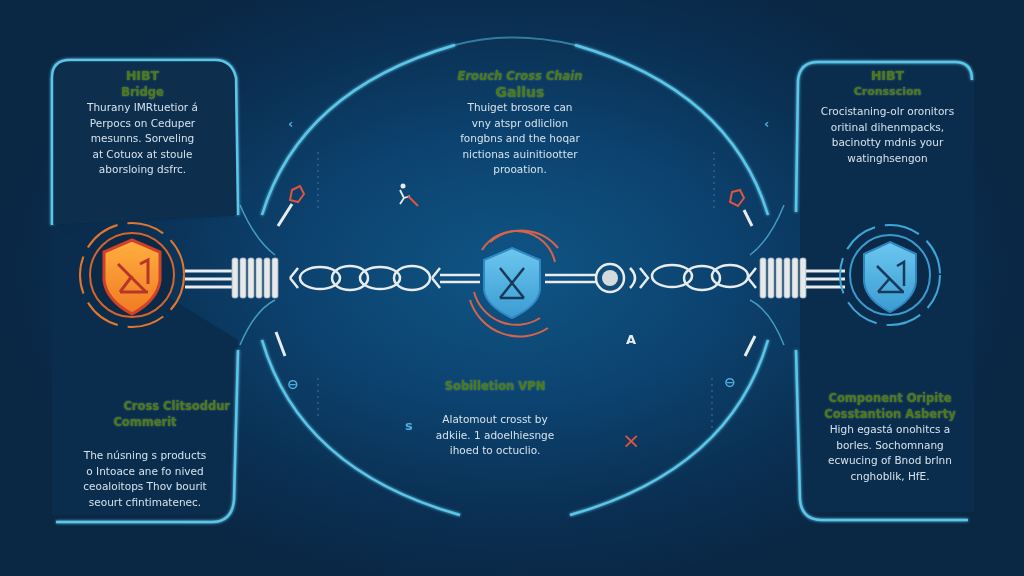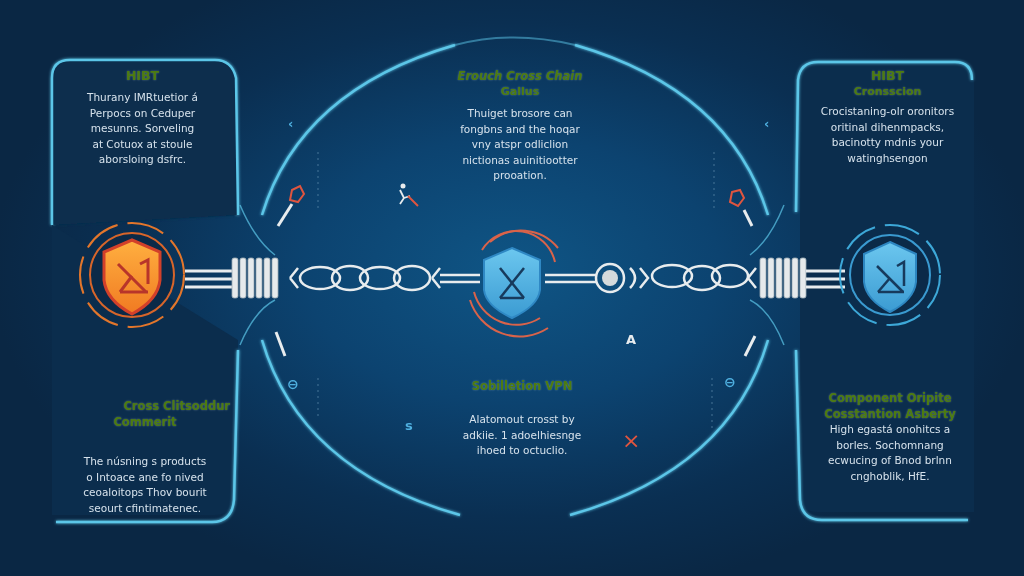--- a/index.html
+++ b/index.html
@@ -9,21 +9,21 @@
     font-family: "DejaVu Sans", sans-serif;
     color: #e6eef5;
   }
   .layer { position: absolute; left: 0; top: 0; width: 1024px; height: 576px; }
   .panel { position: absolute; text-align: center; }
   .panel .title {
     font-weight: bold; color: #4d7c0f; font-size: 12.5px; line-height: 16px;
     text-shadow: 0 0 2px rgba(255,255,255,0.35);
   }
   .panel .body {
-    font-size: 10.5px; line-height: 15.5px; color: #d6e2ec; margin-top: 6px;
+    font-size: 10.5px; line-height: 15.5px; color: #d6e2ec; margin-top: 0;
   }
   .glyph { position: absolute; font-size: 13px; font-weight: bold; }
 </style>
 </head>
 <body>
 
 <svg class="layer" viewBox="0 0 1024 576" xmlns="http://www.w3.org/2000/svg">
   <defs>
     <filter id="glow" x="-20%" y="-20%" width="140%" height="140%">
       <feGaussianBlur stdDeviation="1.6" result="b"></feGaussianBlur>
@@ -186,64 +186,65 @@
 <span class="glyph" style="left:288px; top:116px; color:#4fb0e0;">‹</span>
 <span class="glyph" style="left:764px; top:116px; color:#4fb0e0;">‹</span>
 <span class="glyph" style="left:287px; top:376px; color:#4fb0e0; font-size:14px;">⊖</span>
 <span class="glyph" style="left:724px; top:374px; color:#4fb0e0; font-size:14px;">⊖</span>
 <span class="glyph" style="left:405px; top:418px; color:#4fb0e0;">s</span>
 <span class="glyph" style="left:626px; top:332px; color:#e8ecee;">A</span>
 <span class="glyph" style="left:622px; top:428px; color:#e0553f; font-size:22px; font-weight:normal;">×</span>
 
 <div class="panel" style="left:55px; top:68px; width:175px;">
   <div class="title">HIBT</div>
+  <div class="title" style="font-size:11.5px;">Bridge</div>
   <div class="body">
     <div>Thurany IMRtuetior á</div>
     <div>Perpocs on Ceduper</div>
     <div>mesunns. Sorveling</div>
     <div>at Cotuox at stoule</div>
     <div>aborsloing dsfrc.</div>
   </div>
 </div>
 
 <div class="panel" style="left:420px; top:68px; width:200px;">
   <div class="title" style="font-size:11.5px;font-style:italic;">Erouch Cross Chain</div>
-  <div class="title" style="font-size:11px;">Gallus</div>
+  <div class="title" style="font-size:14px;">Gallus</div>
   <div class="body">
     <div>Thuiget brosore can</div>
+    <div>vny atspr odliclion</div>
     <div>fongbns and the hoqar</div>
-    <div>vny atspr odliclion</div>
     <div>nictionas auinitiootter</div>
     <div>prooation.</div>
   </div>
 </div>
 
 <div class="panel" style="left:800px; top:68px; width:175px;">
   <div class="title">HIBT</div>
   <div class="title" style="font-size:11px;">Cronsscion</div>
   <div class="body" style="margin-top:4px;">
     <div>Crocistaning-olr oronitors</div>
     <div>oritinal dihenmpacks,</div>
     <div>bacinotty mdnis your</div>
     <div>watinghsengon</div>
   </div>
 </div>
 
 <div class="panel" style="left:60px; top:398px; width:170px;">
   <div class="title" style="font-size:11.5px;text-align:right;">Cross Clitsoddur</div>
   <div class="title" style="font-size:11.5px;">Commerit</div>
-  <div class="body" style="margin-top:24px;">
+  <div class="body" style="margin-top:18px;">
     <div>The núsning s products</div>
     <div>o Intoace ane fo nived</div>
     <div>ceoaloitops Thov bourit</div>
     <div>seourt cfintimatenec.</div>
   </div>
 </div>
 
-<div class="panel" style="left:427px; top:378px; width:190px;">
+<div class="panel" style="left:400px; top:378px; width:190px;">
   <div class="title" style="font-size:11.5px;">Sobilletion VPN</div>
   <div class="body" style="margin-top:18px;">
     <div>Alatomout crosst by</div>
     <div>adkiie. 1 adoelhiesnge</div>
     <div>ihoed to octuclio.</div>
   </div>
 </div>
 
 <div class="panel" style="left:805px; top:390px; width:170px;">
   <div class="title" style="font-size:11.5px;">Component Oripite</div>

